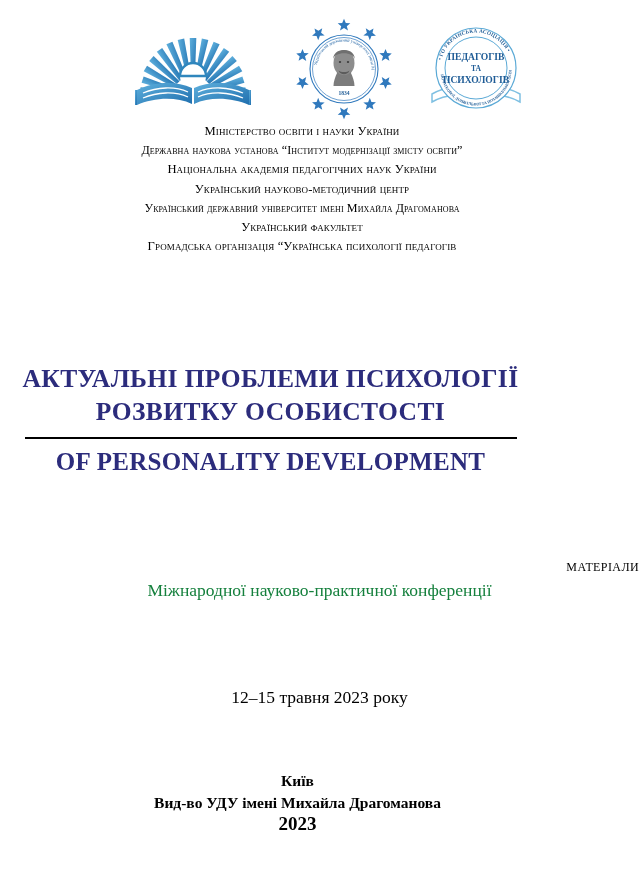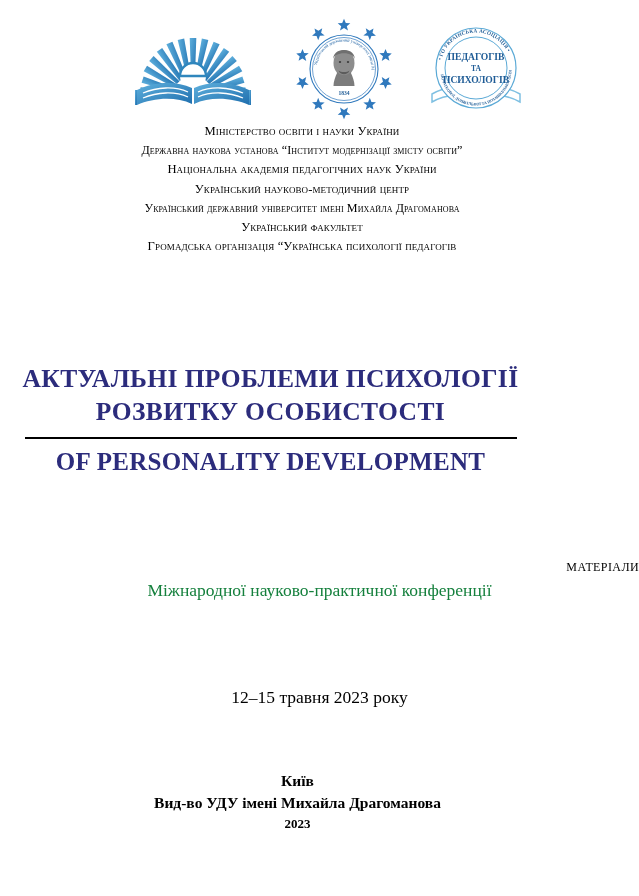--- a/index.html
+++ b/index.html
@@ -128,21 +128,21 @@
     left: 0;
     width: 595px;
     text-align: center;
   }
   .pub-line {
     font-weight: bold;
     font-size: 15.5px;
     line-height: 21.5px;
     color: #000;
   }
-  .pub-line.year { font-size: 13px; }
+  .pub-line.year { font-size: 19px; }
 </style>
 </head>
 <body>
 
 <div class="logo-row">
 
   <div class="logo logo-book">
     <svg viewBox="0 0 120 100" width="120" height="100" aria-hidden="true">
       <defs>
         <linearGradient id="gblue" x1="0" y1="0" x2="1" y2="1">

